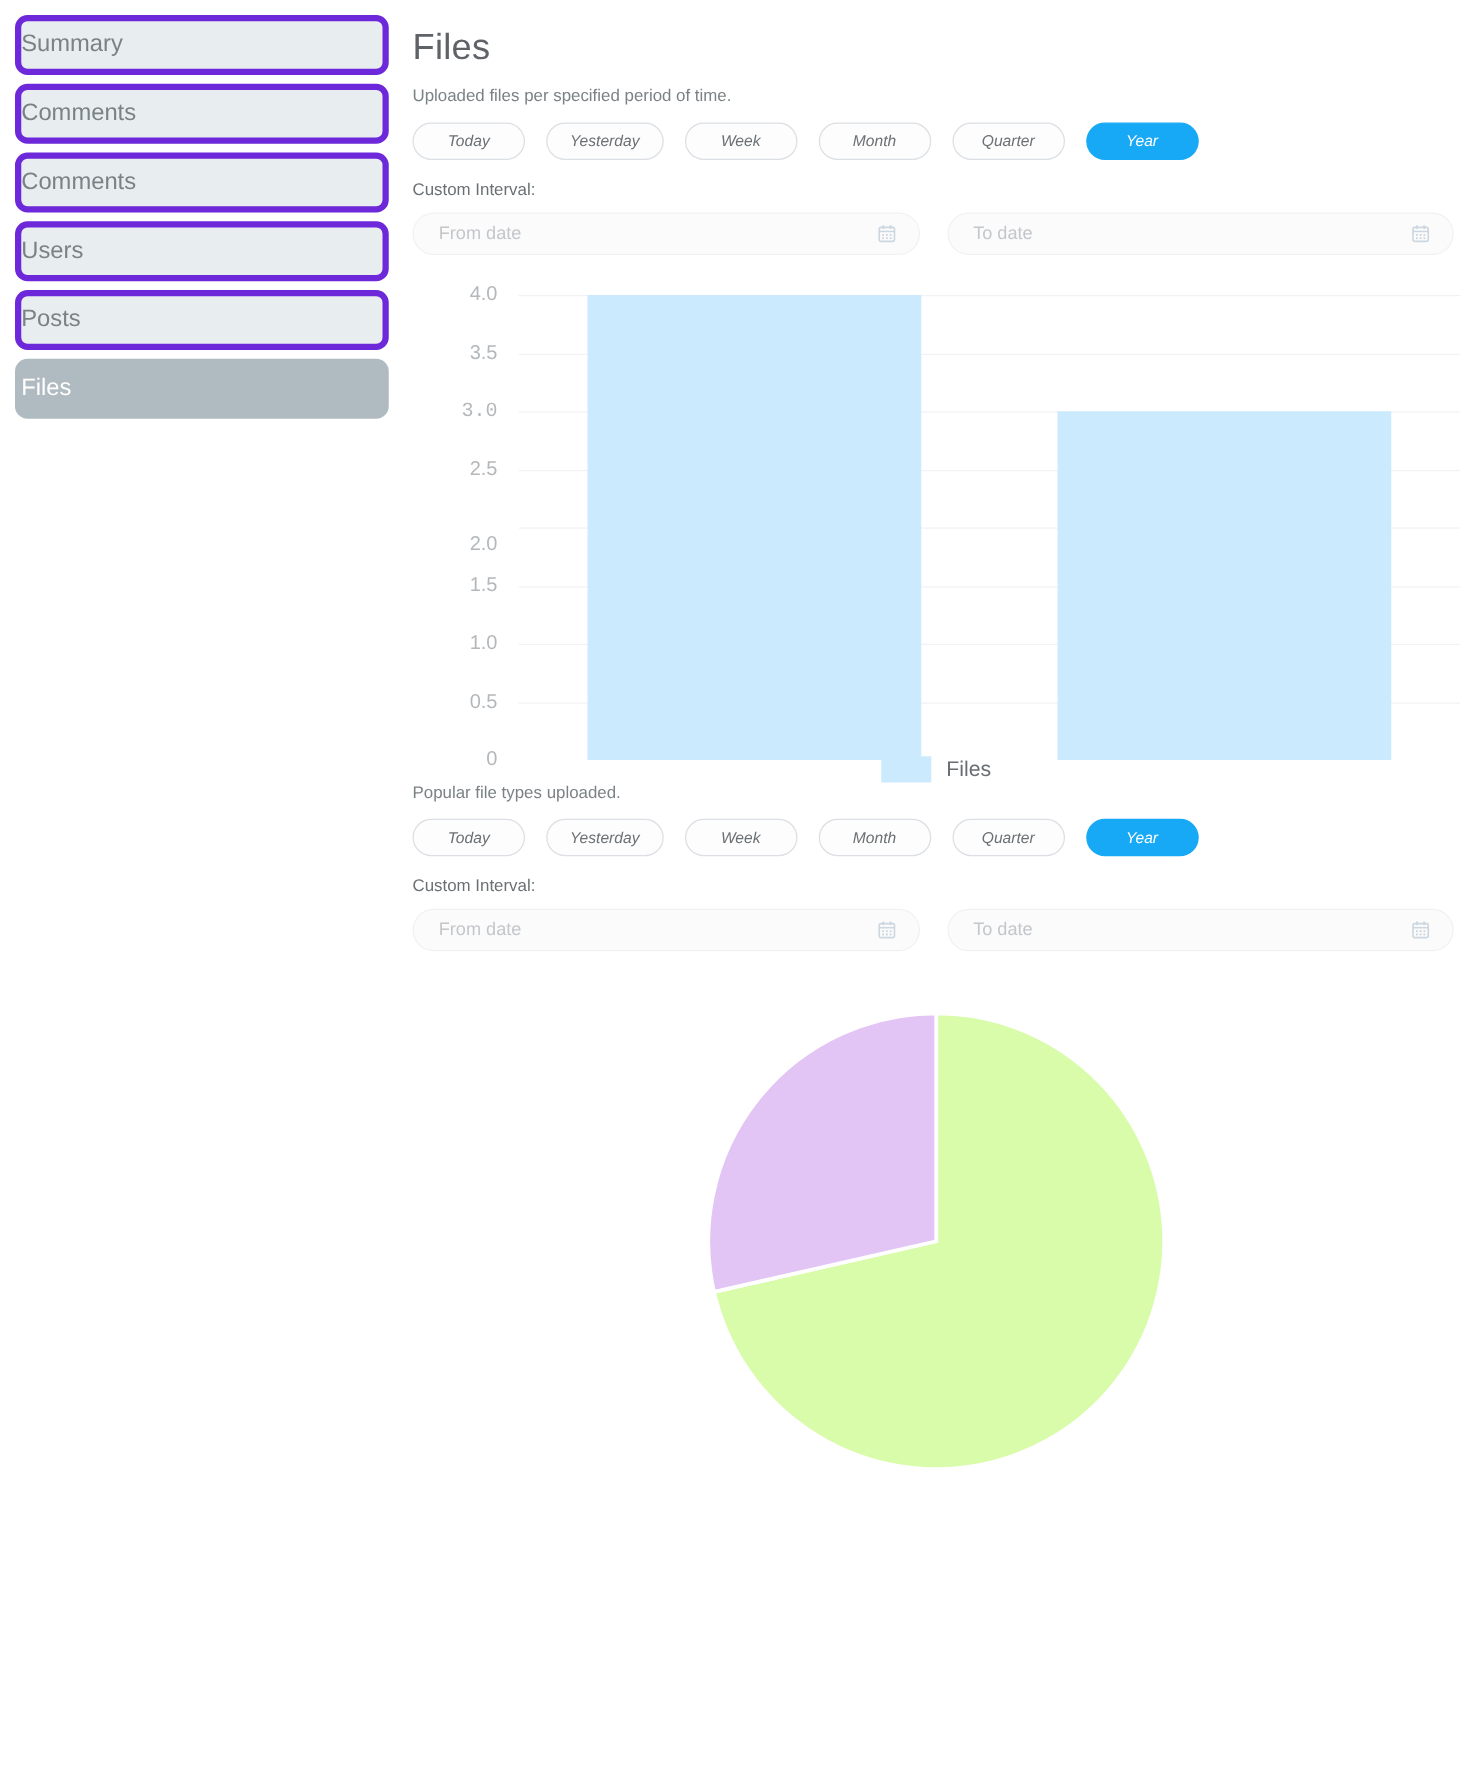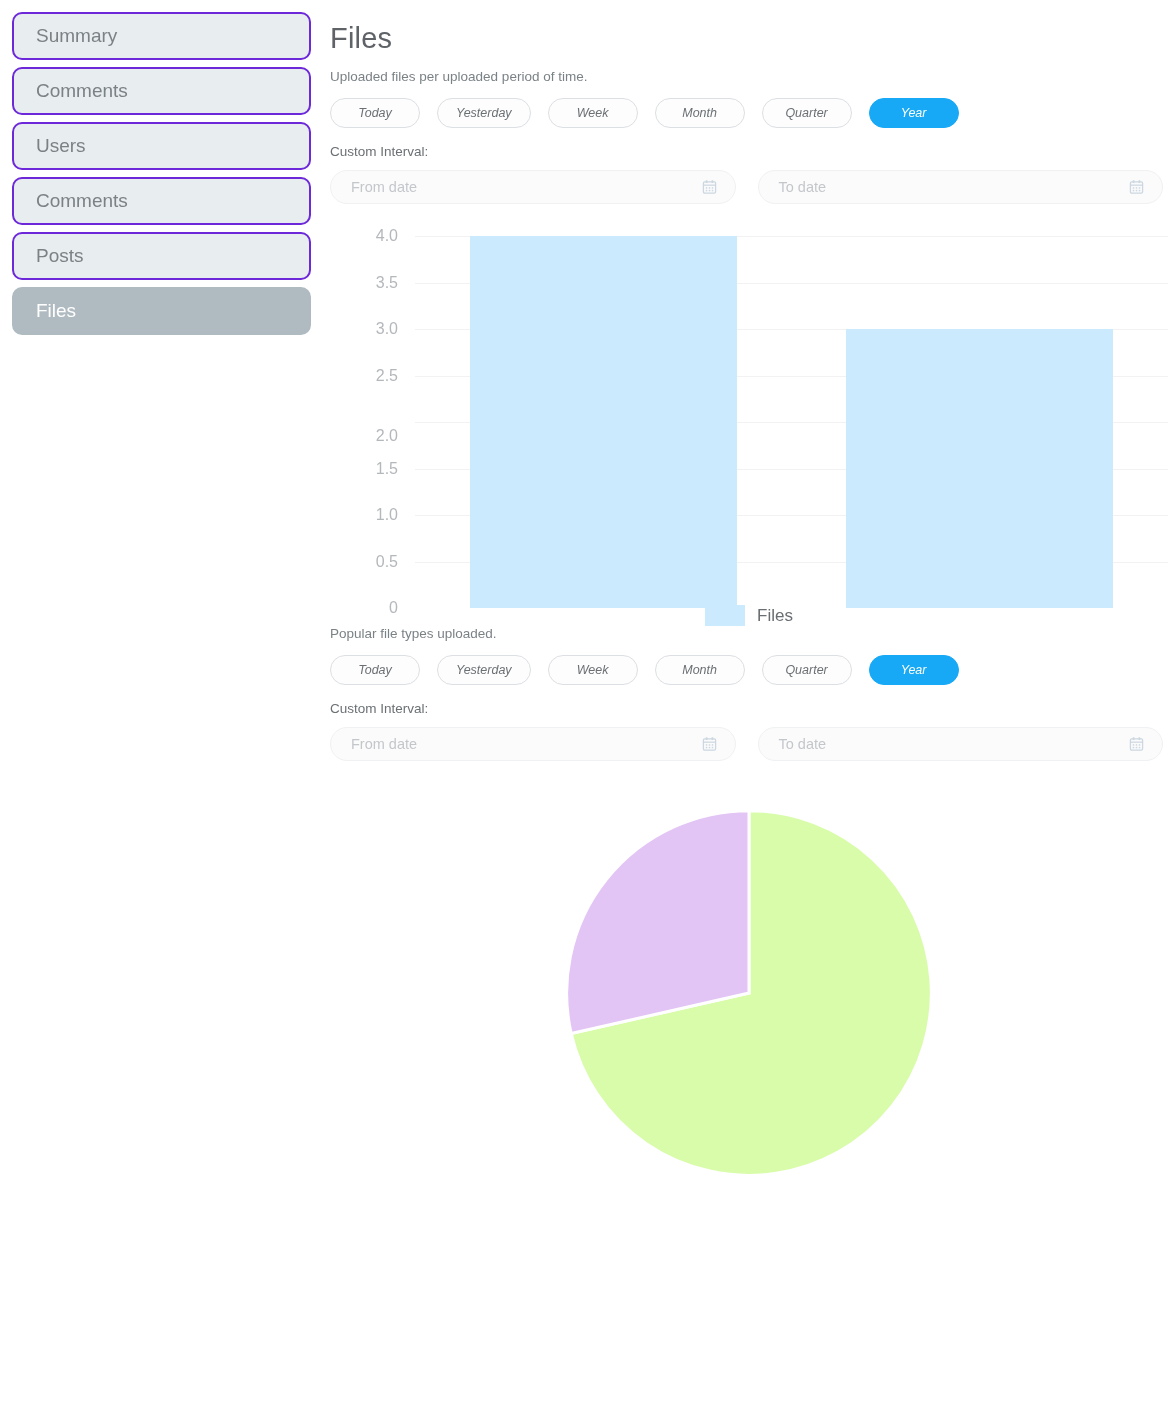--- a/index.html
+++ b/index.html
@@ -22,24 +22,23 @@
     position: absolute;
     left: 0; top: 0;
     width: 325px;
     padding: 12px 14px 0 12px;
   }
   .nav-item {
     height: 48px;
     margin-bottom: 7px;
     border-radius: 10px;
     background: #e8edef;
-    border: 2px solid #6d28d9;
-    display: flex;
-    align-items: center;
-    padding-left: 22px;
+    border: 5px solid #6d28d9;
+    display: flex;
+    align-items: center;
     font-size: 19px;
     color: #7b8286;
     cursor: pointer;
     user-select: none;
   }
   .nav-item.active {
     background: #b0bbc1;
     border-color: #b0bbc1;
     color: #ffffff;
   }
@@ -213,37 +212,37 @@
 <div class="page">
 
   <div class="sidebar">
     <div class="nav-item">
       <span>Summary</span>
     </div>
     <div class="nav-item">
       <span>Comments</span>
     </div>
     <div class="nav-item">
+      <span>Comments</span>
+    </div>
+    <div class="nav-item">
       <span>Users</span>
-    </div>
-    <div class="nav-item">
-      <span>Comments</span>
     </div>
     <div class="nav-item">
       <span>Posts</span>
     </div>
     <div class="nav-item active">
       <span>Files</span>
     </div>
   </div>
 
   <div class="main">
 
     <h1 class="section-title">Files</h1>
-    <p class="section-sub">Uploaded files per uploaded period of time.</p>
+    <p class="section-sub">Uploaded files per specified period of time.</p>
 
     <div class="pill-row">
       <div class="pill">
           <span>Today</span>
         </div>
       <div class="pill">
           <span>Yesterday</span>
         </div>
       <div class="pill">
           <span>Week</span>
@@ -299,21 +298,21 @@
     </div>
 
     <div class="bar-chart">
       <div class="yaxis" id="bc-yaxis">
           <div class="ytick" style="top: 372px;">0</div>
           <div class="ytick" style="top: 325.5px;">0.5</div>
           <div class="ytick" style="top: 279px;">1.0</div>
           <div class="ytick" style="top: 232.5px;">1.5</div>
           <div class="ytick" style="top: 200px;">2.0</div>
           <div class="ytick" style="top: 139.5px;">2.5</div>
-          <div class="ytick" style="top: 93px;">3.0</div>
+          <div class="ytick" style="top: 93px; font-family: Liberation Mono, monospace;">3.0</div>
           <div class="ytick" style="top: 46.5px;">3.5</div>
           <div class="ytick" style="top: 0px;">4.0</div>
         </div>
       <div class="bc-plot" id="bc-plot">
           <div class="gridline" style="top: 325.5px;"></div>
           <div class="gridline" style="top: 279px;"></div>
           <div class="gridline" style="top: 232.5px;"></div>
           <div class="gridline" style="top: 186px;"></div>
           <div class="gridline" style="top: 139.5px;"></div>
           <div class="gridline" style="top: 93px;"></div>

